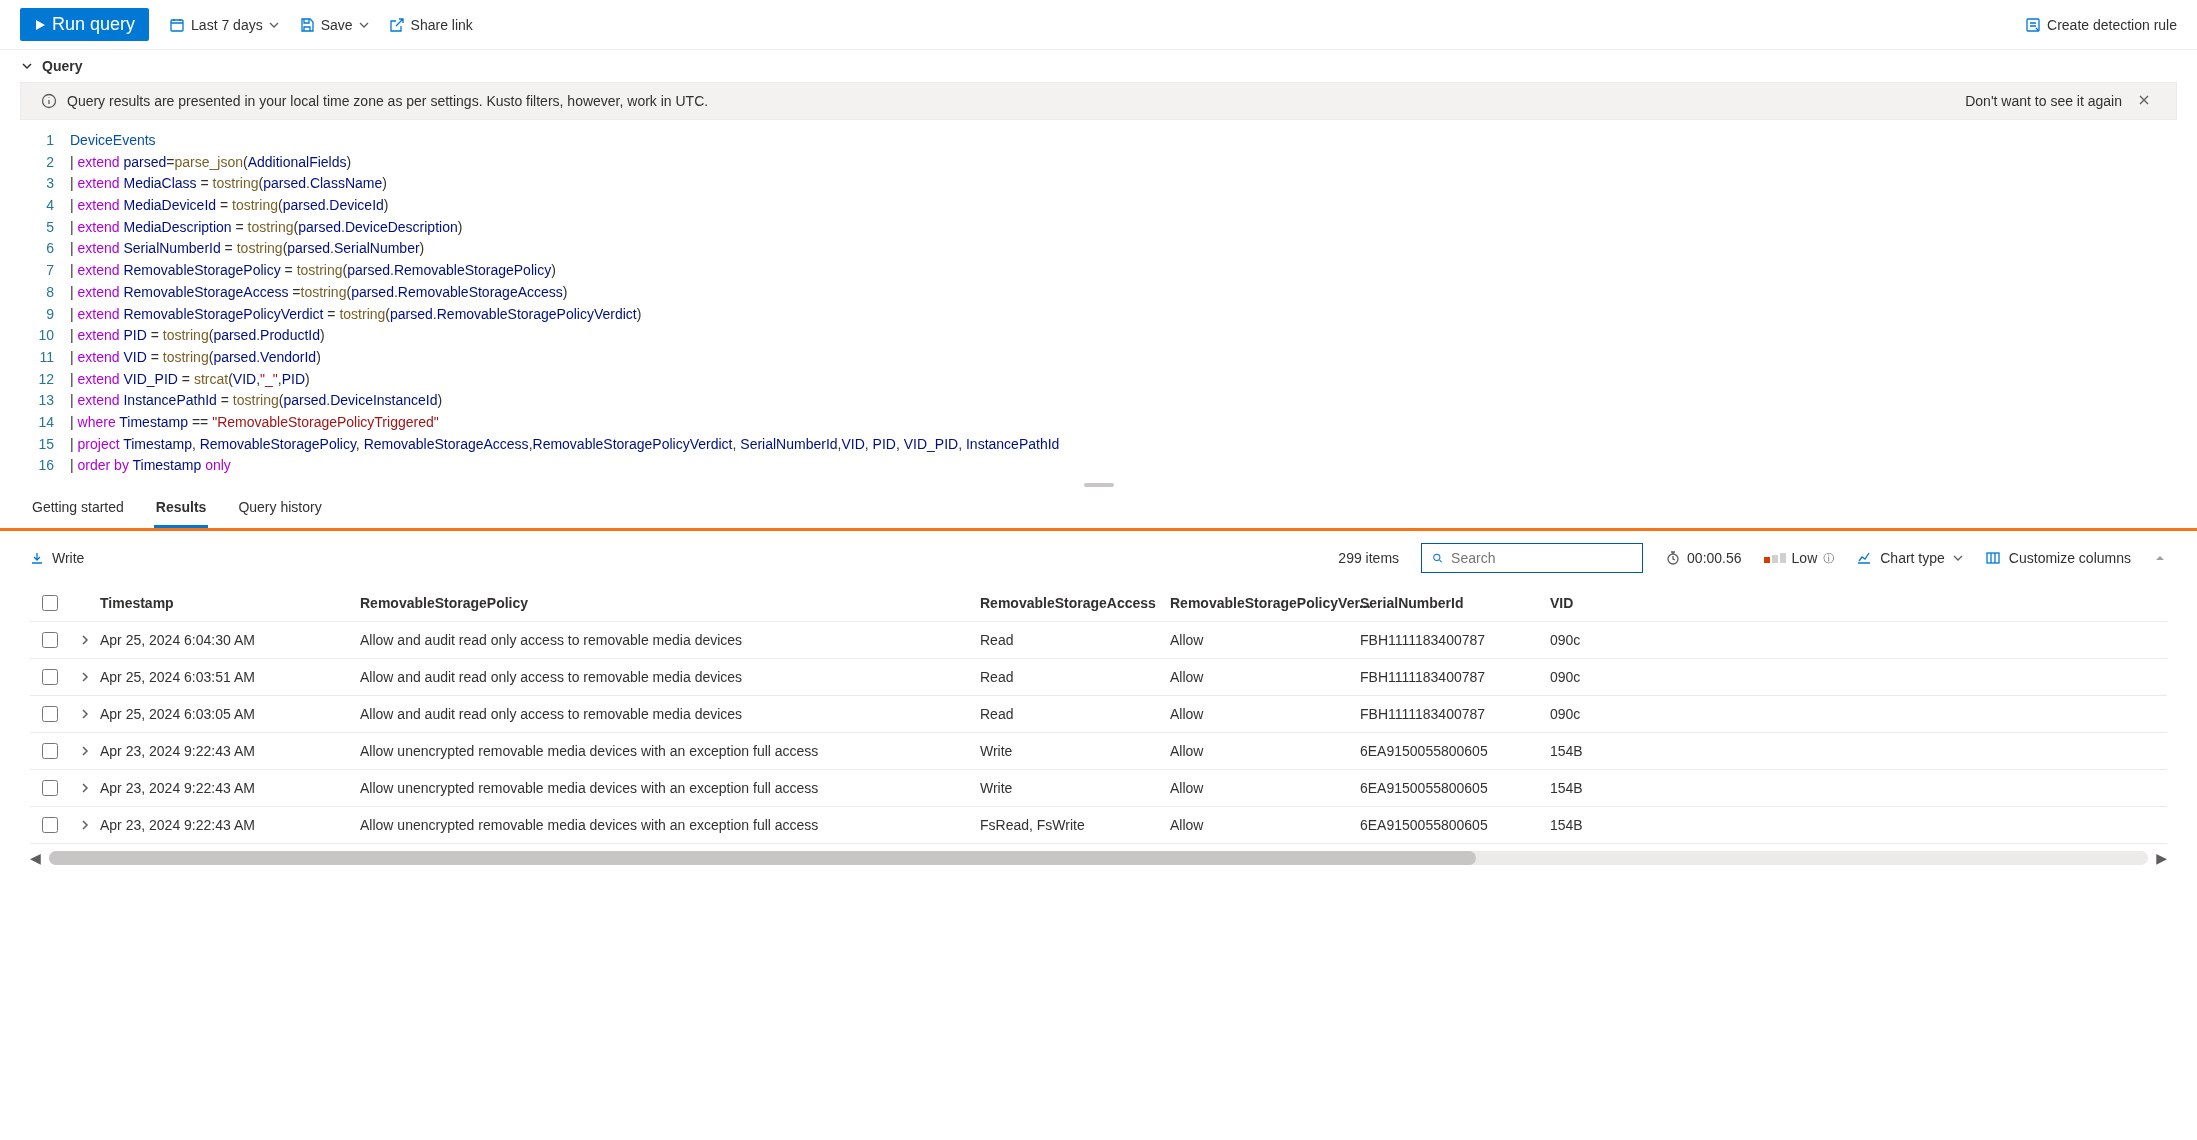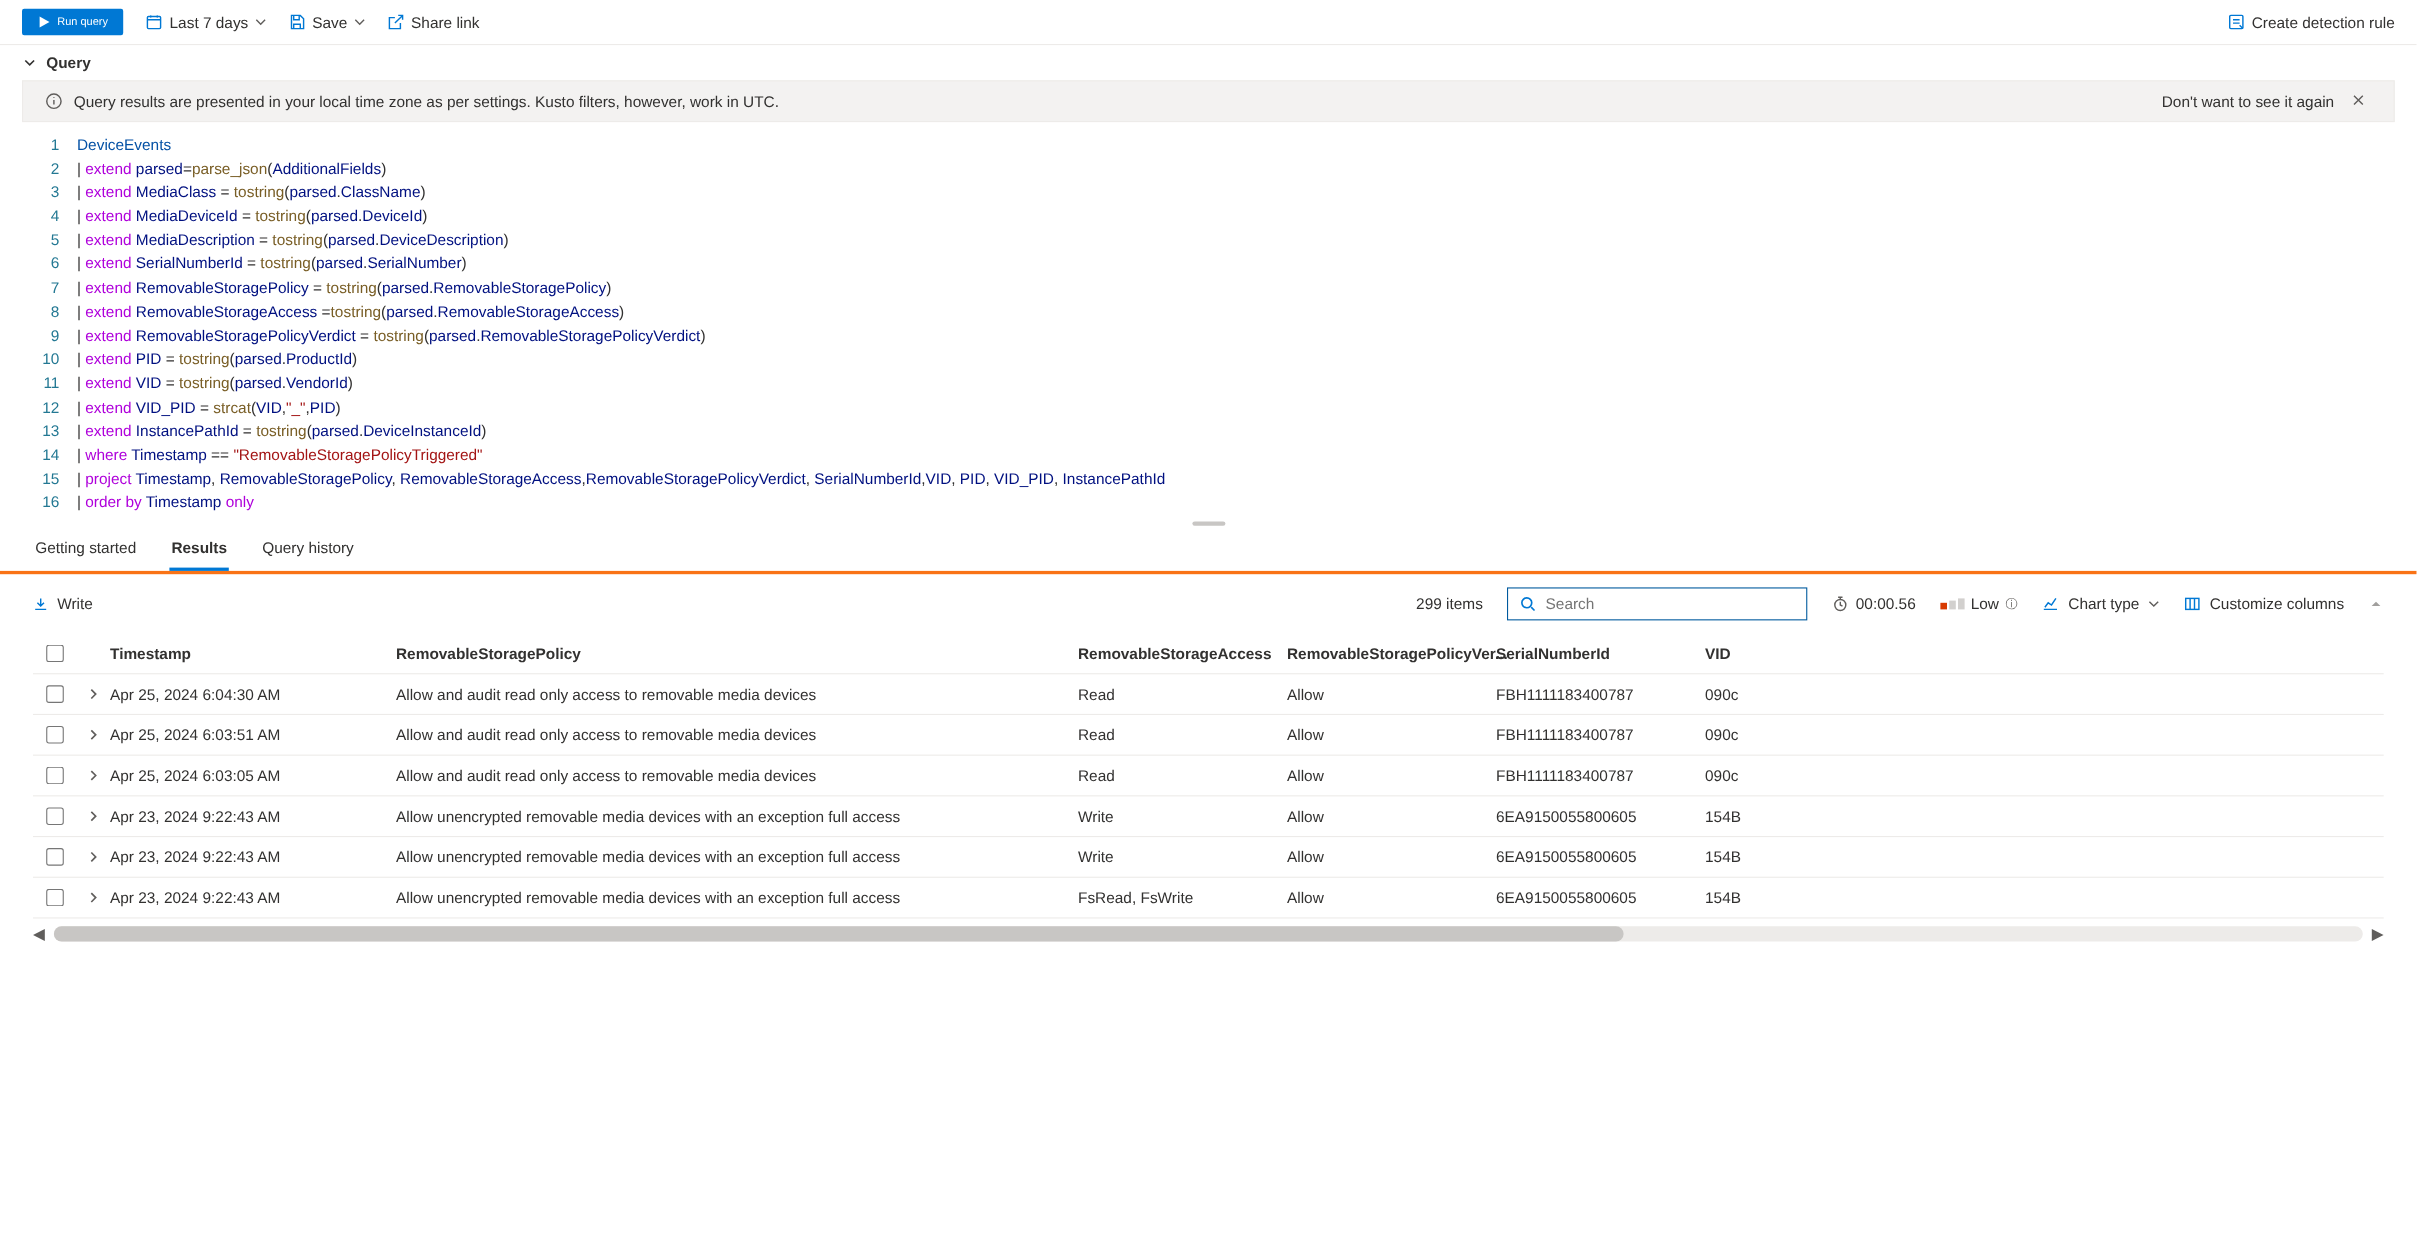--- a/index.html
+++ b/index.html
@@ -1,20 +1,20 @@
 <!DOCTYPE html>
 <html><head>
 <meta charset="utf-8">
 <style>
   * { box-sizing: border-box; margin: 0; padding: 0; font-family: "Segoe UI", -apple-system, sans-serif; }
   body { font-size: 14px; color: #323130; background: #ffffff; }
 
   
   .toolbar { display: flex; align-items: center; padding: 8px 20px; border-bottom: 1px solid #edebe9; gap: 20px; }
-  .run-btn { background: #0078d4; color: #fff; border: none; padding: 6px 14px; font-size: 10px; border-radius: 2px; display: flex; align-items: center; gap: 6px; cursor: pointer; }
+  .run-btn { background: #0078d4; color: #fff; border: none; padding: 6px 14px; font-size: 18px; border-radius: 2px; display: flex; align-items: center; gap: 6px; cursor: pointer; }
   .tool-item { display: flex; align-items: center; gap: 6px; color: #323130; cursor: pointer; }
   .tool-item svg, .tool-item .icon { color: #605e5c; }
   .spacer { flex: 1; }
 
   
   .query-header { display: flex; align-items: center; gap: 8px; padding: 8px 20px; font-weight: 700; }
   .query-header svg { color: #605e5c; }
 
   
   .banner { background: #f3f2f1; border: 1px solid #edebe9; padding: 10px 20px; display: flex; align-items: center; gap: 10px; margin: 0 20px; color: #323130; }
@@ -40,21 +40,21 @@
   
   .result-tabs { display: flex; gap: 28px; padding: 0 30px; border-bottom: 3px solid #f97316; }
   .result-tab { padding: 12px 2px 10px; cursor: pointer; color: #323130; border-bottom: 3px solid transparent; }
   .result-tab.active { border-bottom-color: #0078d4; font-weight: 600; }
 
   
   .results-bar { display: flex; align-items: center; gap: 22px; padding: 12px 30px; }
   .icon-btn { display: flex; align-items: center; gap: 8px; cursor: pointer; color: #323130; }
   .results-bar .spacer { flex: 1; }
   .item-count { color: #323130; }
-  .search-box { display: flex; align-items: center; border: 1px solid #005a9e; padding: 6px 10px; width: 273px; gap: 8px; }
+  .search-box { display: flex; align-items: center; border: 1px solid #005a9e; padding: 6px 10px; width: 222px; gap: 8px; }
   .search-box input { border: none; outline: none; flex: 1; font-size: 14px; color: #605e5c; }
   .timer { display: flex; align-items: center; gap: 6px; }
   .cost-bars { display: inline-flex; gap: 2px; align-items: flex-end; }
   .cost-bars span { width: 6px; background: #d2d0ce; display: inline-block; }
   .cost-bars span:nth-child(1){ height: 6px; background:#d83b01;}
   .cost-bars span:nth-child(2){ height: 8px; background:#d2d0ce;}
   .cost-bars span:nth-child(3){ height: 10px; background:#d2d0ce;}
   .info-circle { color:#605e5c; font-size: 11px; vertical-align: super; }
 
   

